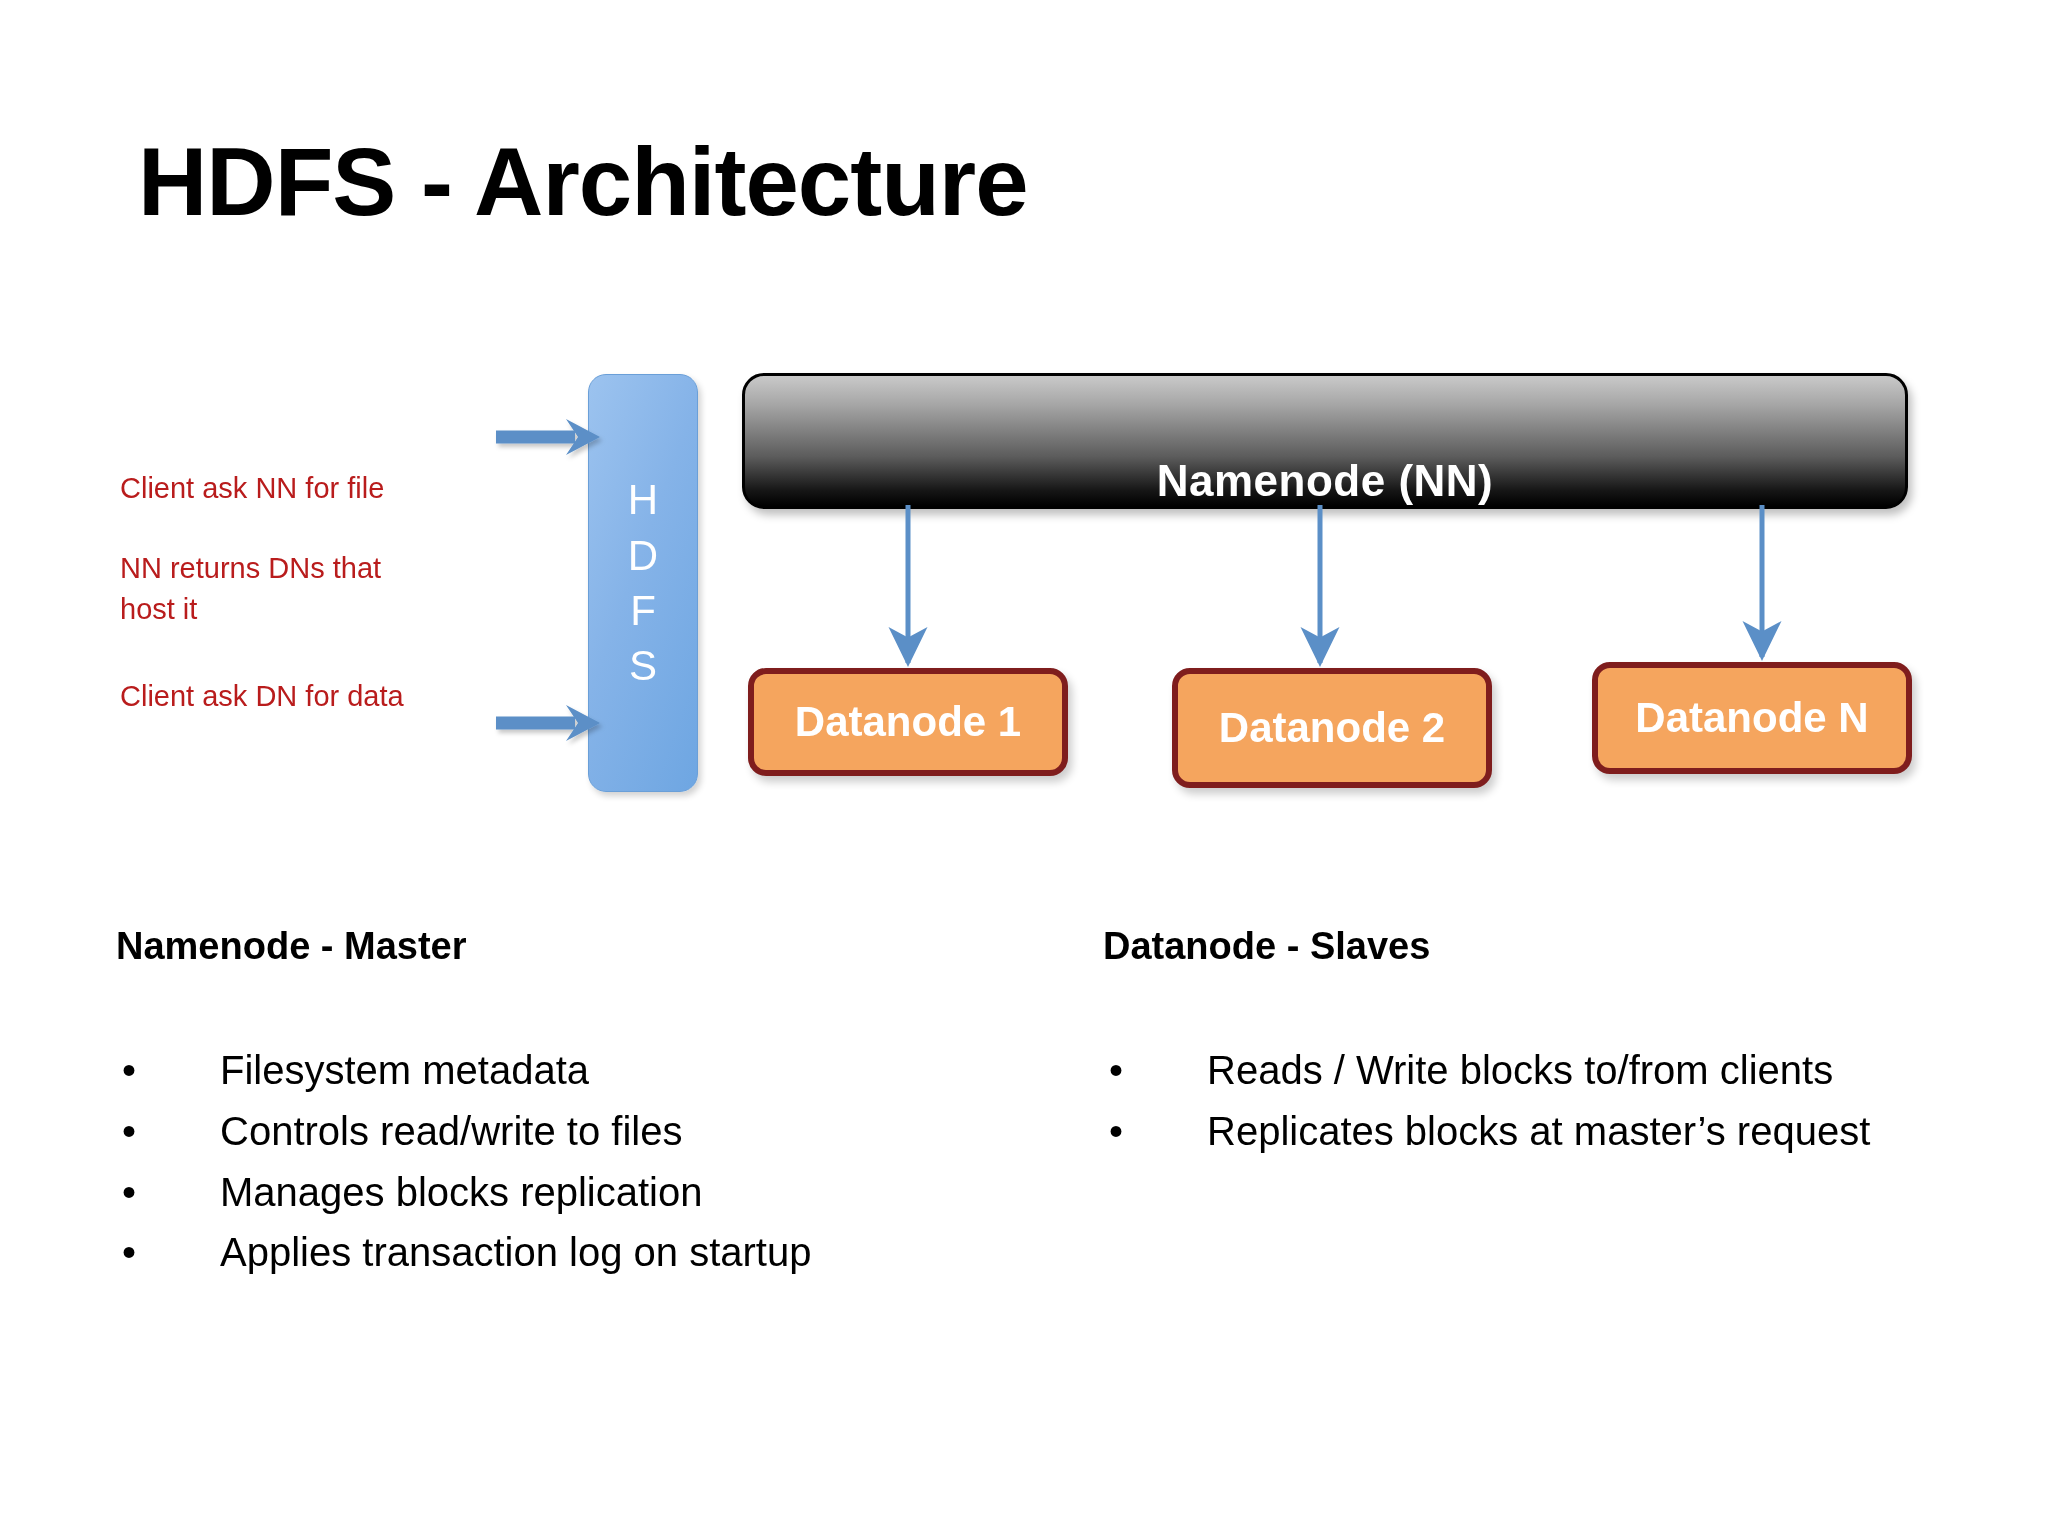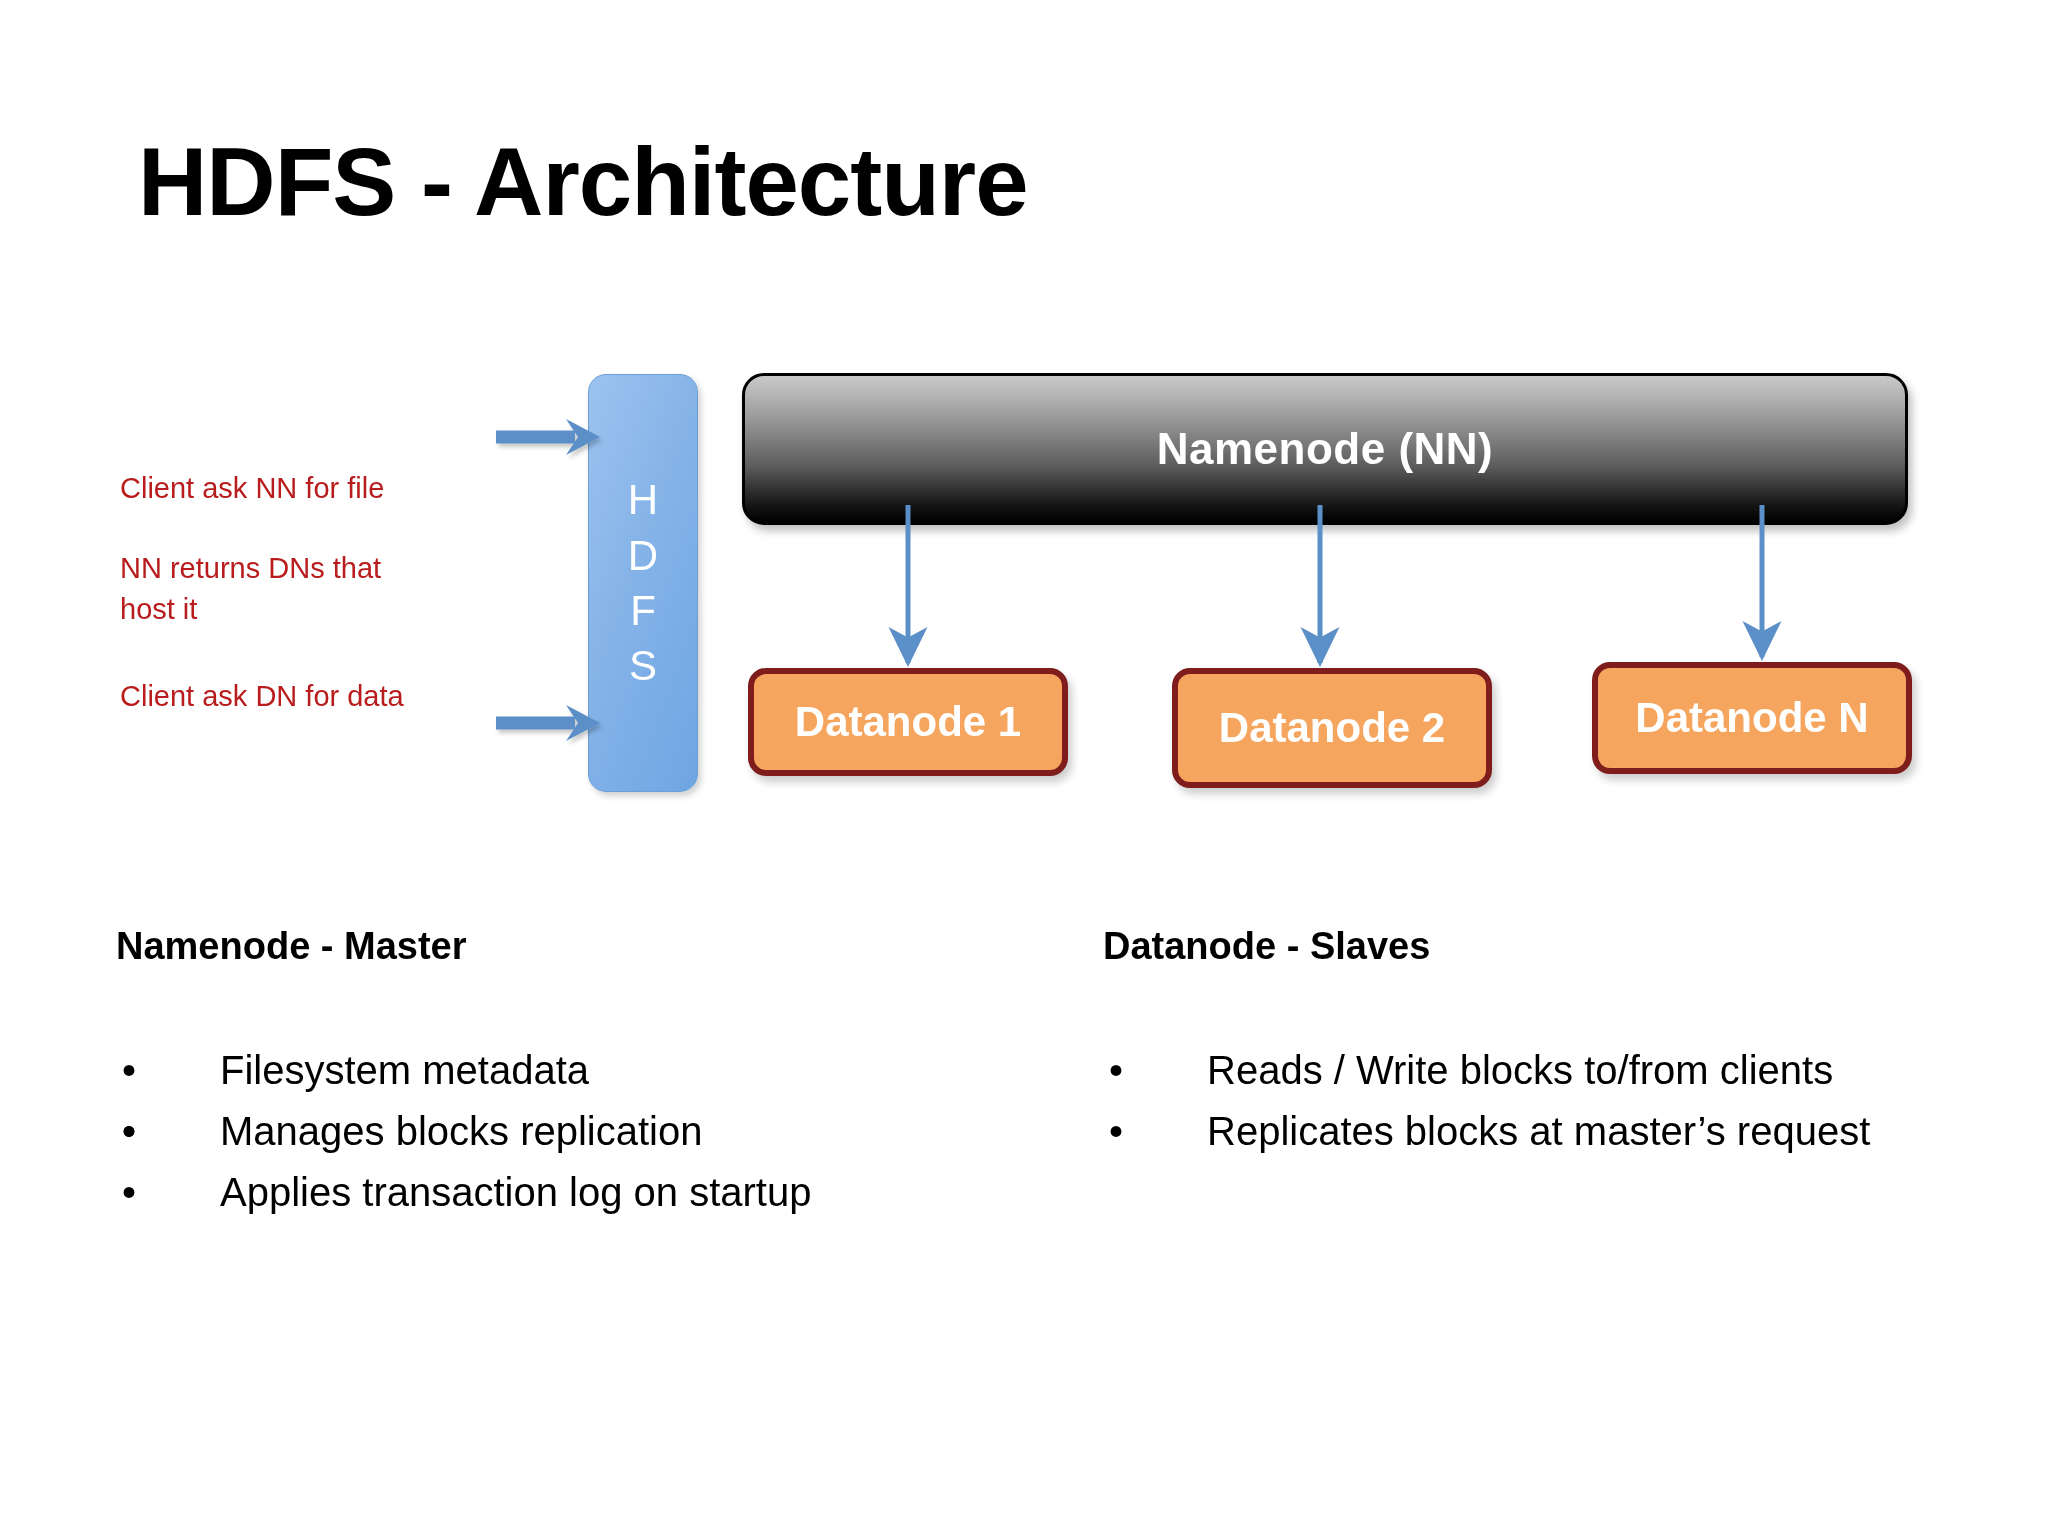--- a/index.html
+++ b/index.html
@@ -62,27 +62,27 @@
     font-weight: normal;
     text-align: center;
   }
 
   
   #namenode-box {
     position: absolute;
     left: 742px;
     top: 373px;
     width: 1166px;
-    height: 152px;
+    height: 136px;
     border-radius: 22px;
     background: linear-gradient(to bottom, #c9c9c9 0%, #a6a6a6 22%, #5c5c5c 62%, #161616 88%, #000000 100%);
     border: 3px solid #000000;
     box-sizing: border-box;
     display: flex;
-    align-items: center;
+    align-items: flex-end;
     justify-content: center;
     box-shadow: 4px 6px 9px rgba(0,0,0,0.25);
   }
   #namenode-label {
     color: #ffffff;
     font-size: 44px;
     font-weight: bold;
     letter-spacing: 0.5px;
   }
 
@@ -227,20 +227,21 @@
 
 <div class="col-heading" id="heading-namenode">Namenode - Master</div>
 
 <ul class="bullet-list" id="bullets-namenode">
   <li class="bullet-item">
     <span class="bullet-dot">•</span>
     <span>Filesystem metadata</span>
   </li>
   <li class="bullet-item">
     <span class="bullet-dot">•</span>
+    <span>Controls read/write to files</span>
   </li>
   <li class="bullet-item">
     <span class="bullet-dot">•</span>
     <span>Manages blocks replication</span>
   </li>
   <li class="bullet-item">
     <span class="bullet-dot">•</span>
     <span>Applies transaction log on startup</span>
   </li>
 </ul>

